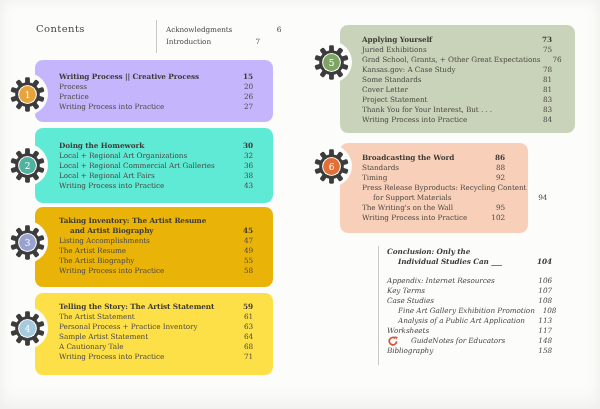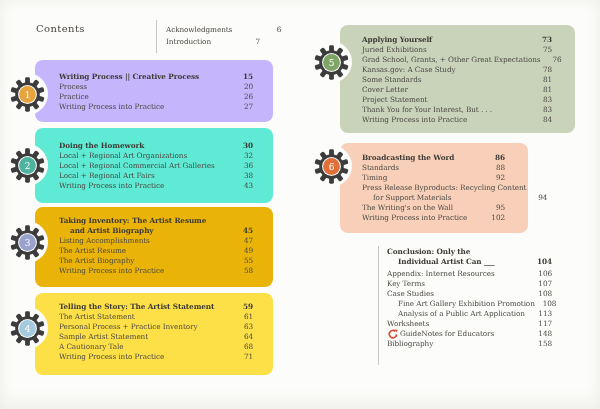--- a/index.html
+++ b/index.html
@@ -18,24 +18,24 @@
   .b5{left:340px;top:25px;width:235px;height:108px;padding:10px 23px 0 22px;}
   .b6{left:340px;top:143px;width:188px;height:90px;padding:10px 23px 0 22px;}
   .row{display:flex;justify-content:space-between;align-items:flex-end;
        line-height:10px;font-size:7.3px;letter-spacing:-.1px;white-space:nowrap;}
   .row .num{text-align:right;margin-left:8px;min-width:13px;}
   .title{font-weight:bold;color:#3e3b36;}
   .cont{display:block;padding-left:11px;}
   .notch{position:absolute;width:42px;height:42px;border-radius:50%;background:#fcfcfa;z-index:2;}
   .gear{position:absolute;width:35px;height:35px;z-index:3;}
   .gear-num{font-size:9px;fill:#ffffff;text-anchor:middle;font-family:"DejaVu Serif","Liberation Serif",serif;}
-  .back{position:absolute;left:387px;top:247px;width:165px;}
-  .back-items{margin-top:2px;}
+  .back{position:absolute;left:387px;top:247px;width:165px;font-style:italic;}
+  .back-items{margin-top:9px;}
   .indent{padding-left:11px;}
-  .icon-lbl{display:flex;align-items:flex-end;gap:2px;padding-left:1px;}
+  .icon-lbl{display:flex;align-items:flex-end;gap:13px;padding-left:1px;}
   .refresh{flex:0 0 auto;}
 </style>
 </head>
 <body>
 
 <div class="page">
 
   <svg width="0" height="0" style="position:absolute" aria-hidden="true">
     <defs>
       <g id="gear-shape" fill="#3c3c3c">
@@ -273,21 +273,21 @@
       <circle r="9.4" fill="#ffffff"></circle>
       <circle r="8.4" fill="#e17038"></circle>
     <text class="gear-num" y="3.2">6</text>
   </svg>
 
   <div class="vrule" style="left:378px;top:246px;height:119px;"></div>
   <div class="back">
     <div class="row title">
       <div>
         <span>Conclusion: Only the</span>
-        <span class="cont">Individual Artist Can ___</span>
+        <span class="cont">Individual Studies Can ___</span>
       </div>
       <span class="num">104</span>
     </div>
     <div class="back-items">
       <div class="row">
           <span>Appendix: Internet Resources</span>
           <span class="num">106</span>
         </div>
       <div class="row">
           <span>Key Terms</span>

